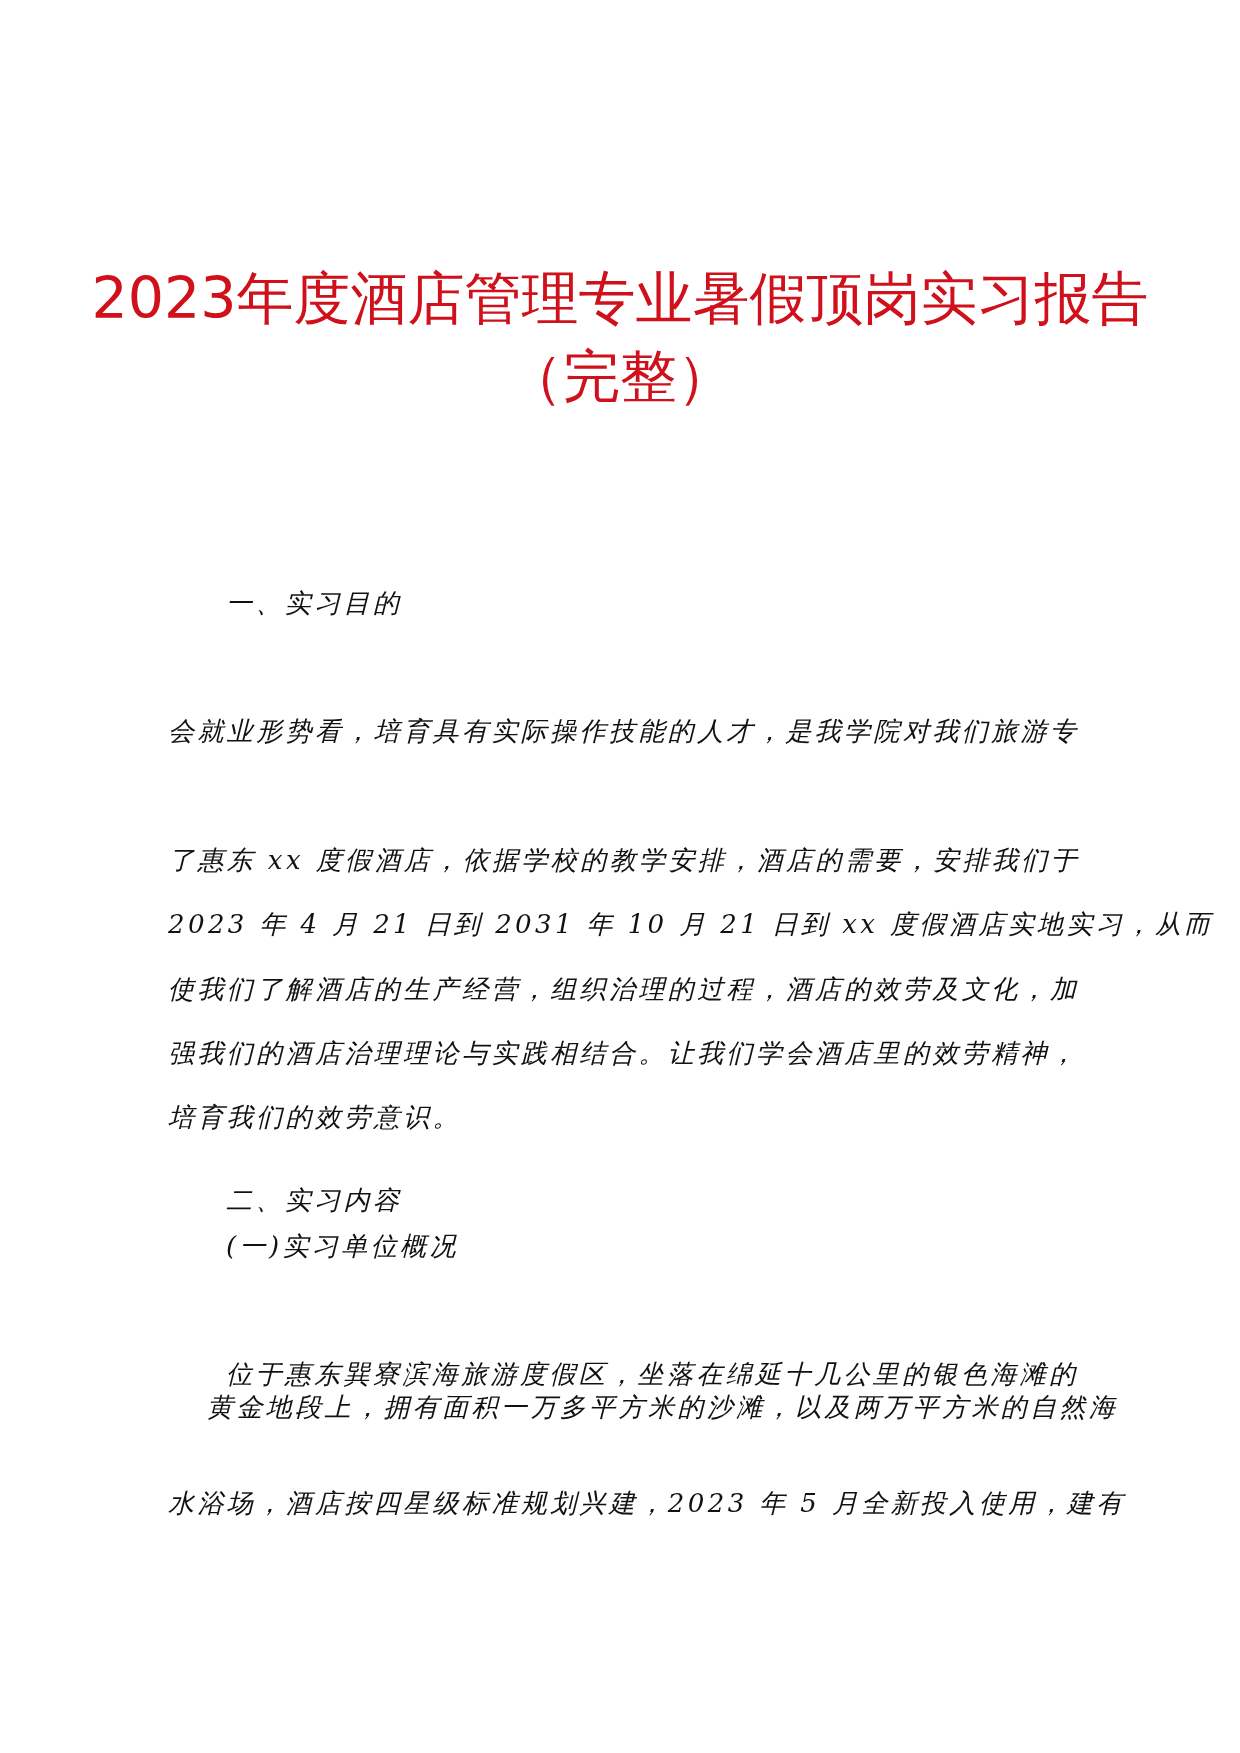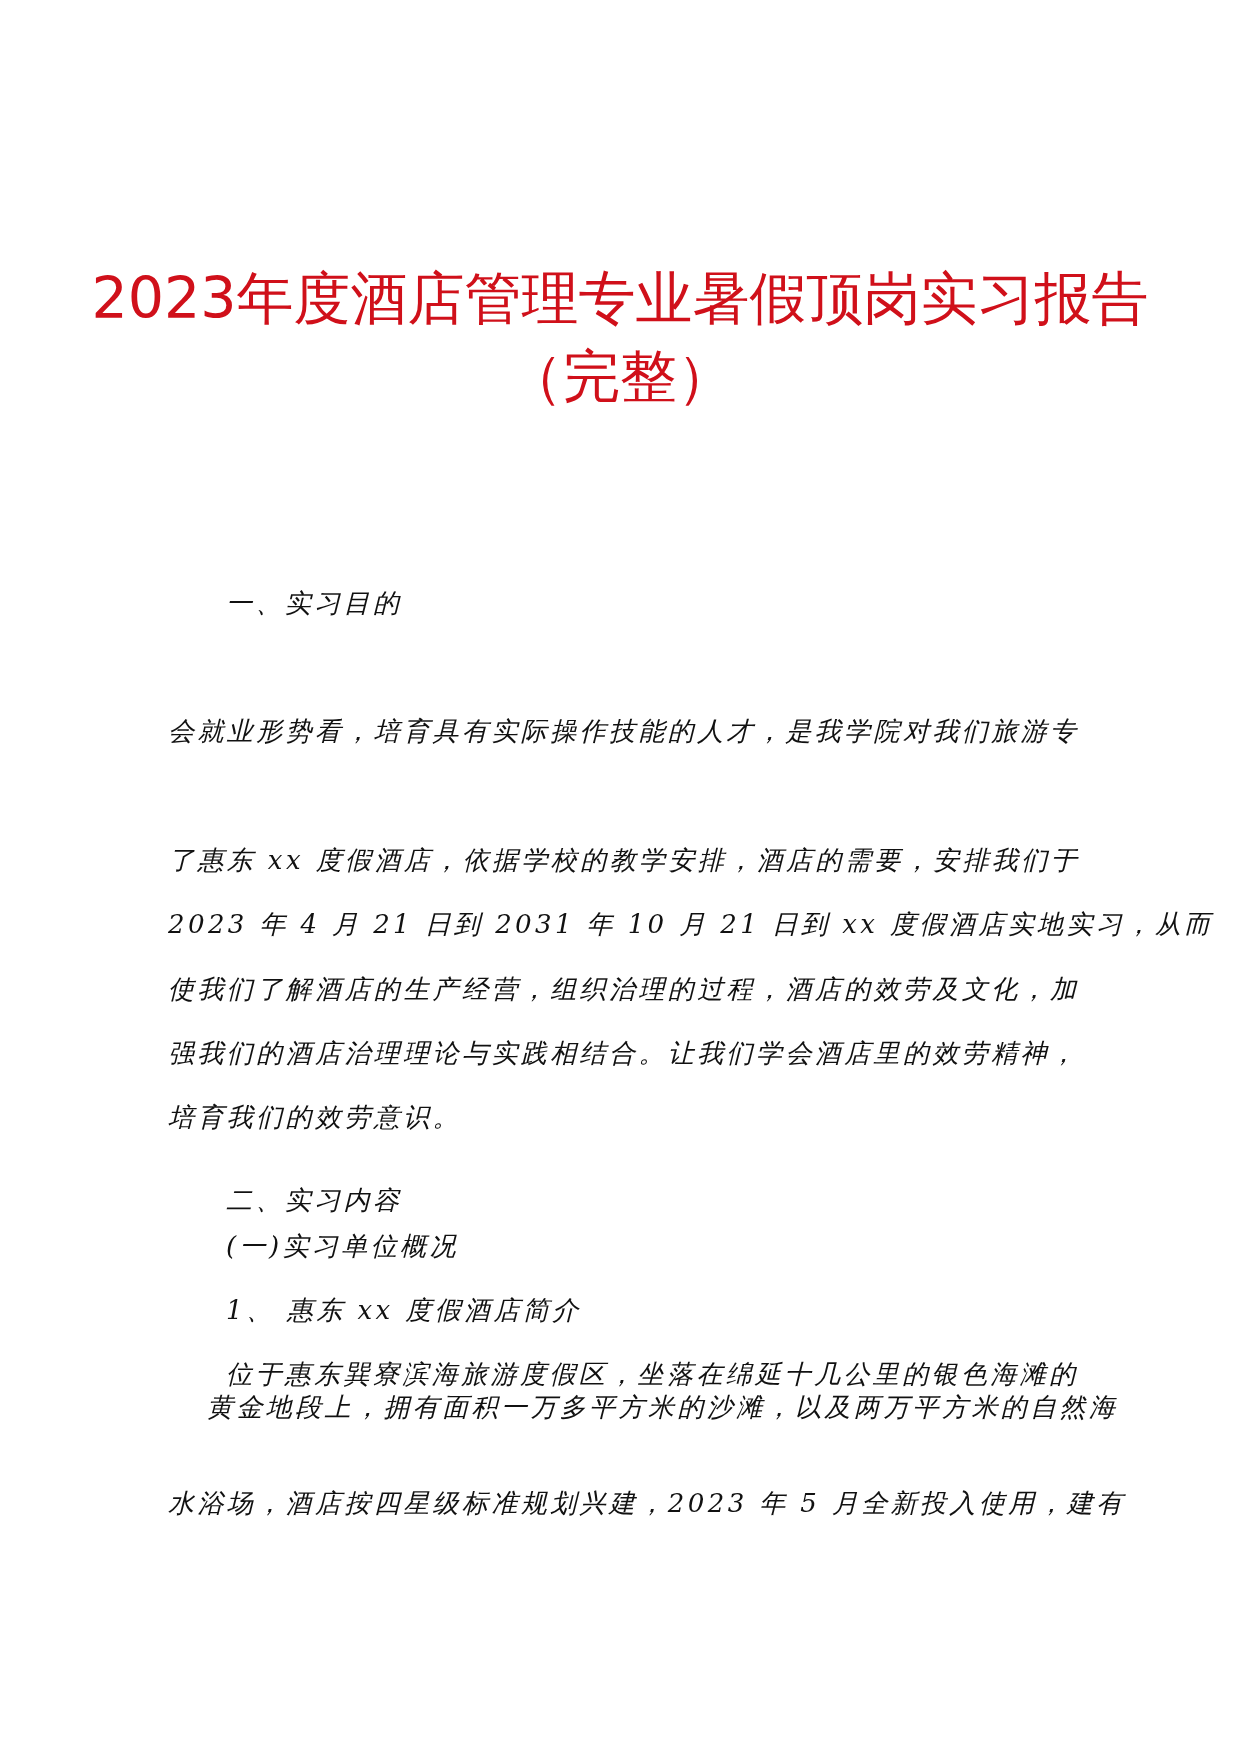--- a/index.html
+++ b/index.html
@@ -57,17 +57,16 @@
 
   <div class="line indent" style="top:590px;">一、实习目的</div>
   <div class="line" style="top:718px;">会就业形势看，培育具有实际操作技能的人才，是我学院对我们旅游专</div>
   <div class="line" style="top:847px;">了惠东 xx 度假酒店，依据学校的教学安排，酒店的需要，安排我们于</div>
   <div class="line" style="top:911px;">2023 年 4 月 21 日到 2031 年 10 月 21 日到 xx 度假酒店实地实习，从而</div>
   <div class="line" style="top:976px;">使我们了解酒店的生产经营，组织治理的过程，酒店的效劳及文化，加</div>
   <div class="line" style="top:1040px;">强我们的酒店治理理论与实践相结合。让我们学会酒店里的效劳精神，</div>
   <div class="line" style="top:1104px;">培育我们的效劳意识。</div>
   <div class="line indent" style="top:1168px;margin-top:19px;">二、实习内容</div>
   <div class="line indent" style="top:1233px;">(一)实习单位概况</div>
-  <div class="line indent" style="top:1297px;">1、  惠东 xx 度假酒店简介</div>
   <div class="line indent" style="top:1361px;">位于惠东巽寮滨海旅游度假区，坐落在绵延十几公里的银色海滩的</div>
   <div class="line" style="top:1394px;margin-left:39px;">黄金地段上，拥有面积一万多平方米的沙滩，以及两万平方米的自然海</div>
   <div class="line" style="top:1490px;">水浴场，酒店按四星级标准规划兴建，2023 年 5 月全新投入使用，建有</div>
 </div>
 
 </body></html>

